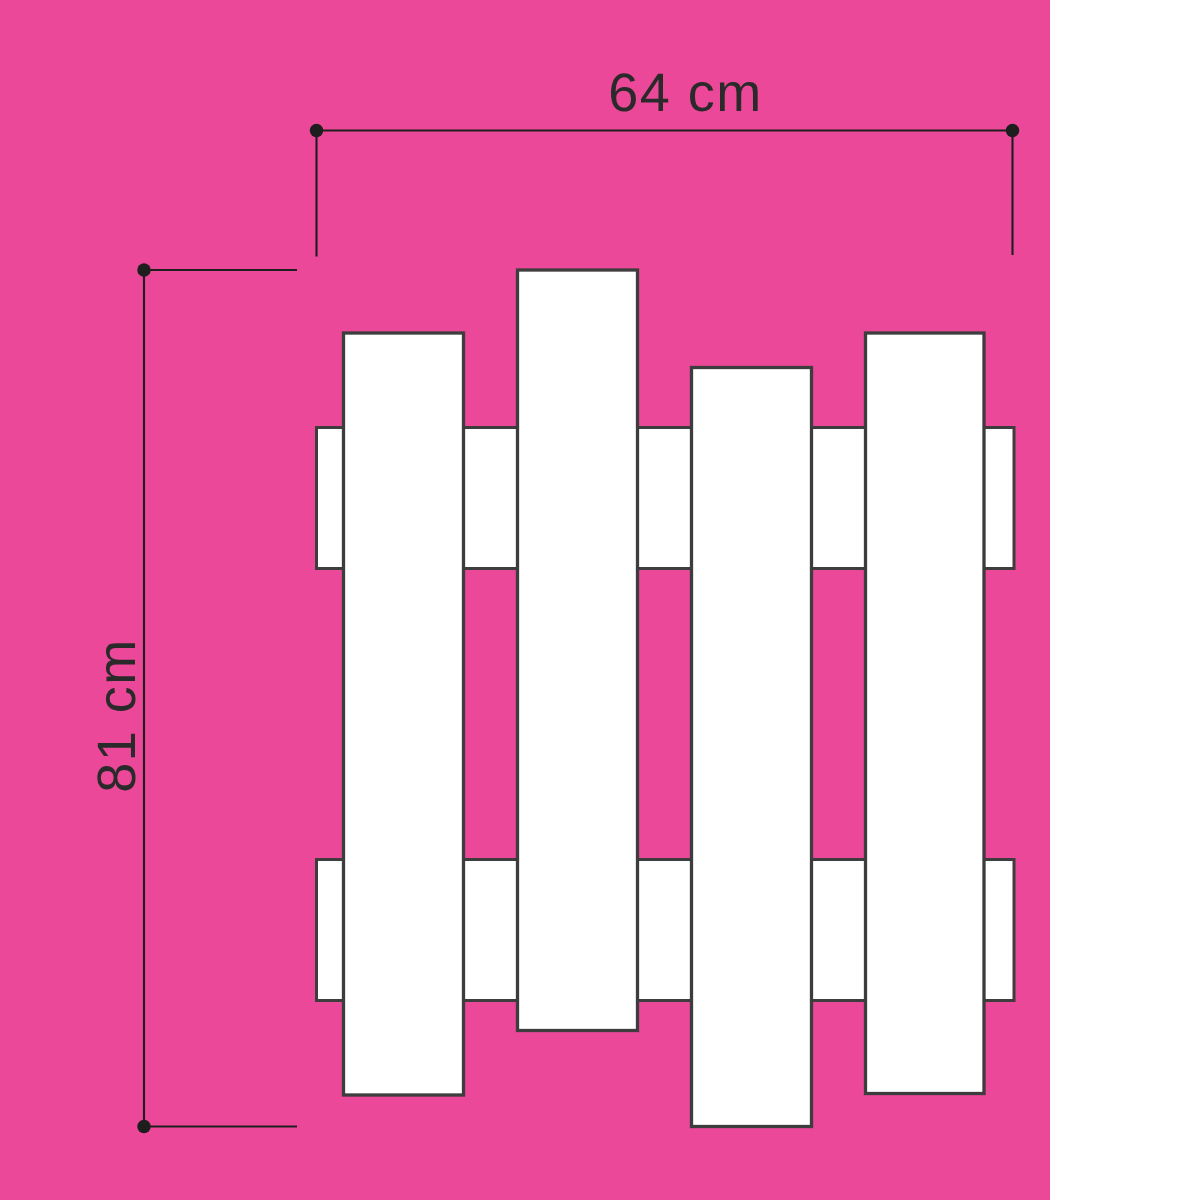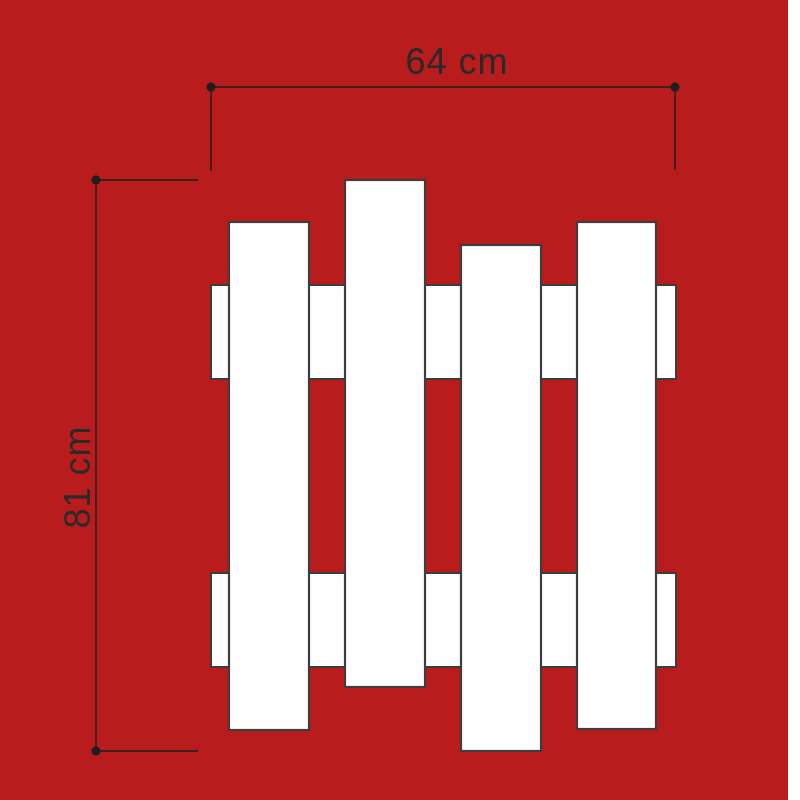--- a/index.html
+++ b/index.html
@@ -5,23 +5,23 @@
   html, body {
     margin: 0;
     padding: 0;
     background: #ffffff;
     width: 800px;
     height: 800px;
     overflow: hidden;
   }
   .stage {
     position: relative;
-    width: 788px;
+    width: 700px;
     height: 800px;
-    background: #b91c1c;
+    background: #ec4899;
   }
   svg { display: block; }
   .dim-label {
     font-family: "Liberation Sans", "DejaVu Sans", sans-serif;
     font-weight: 300;
     font-size: 36px;
     letter-spacing: 1px;
     fill: #2a2a2a;
   }
 </style>

